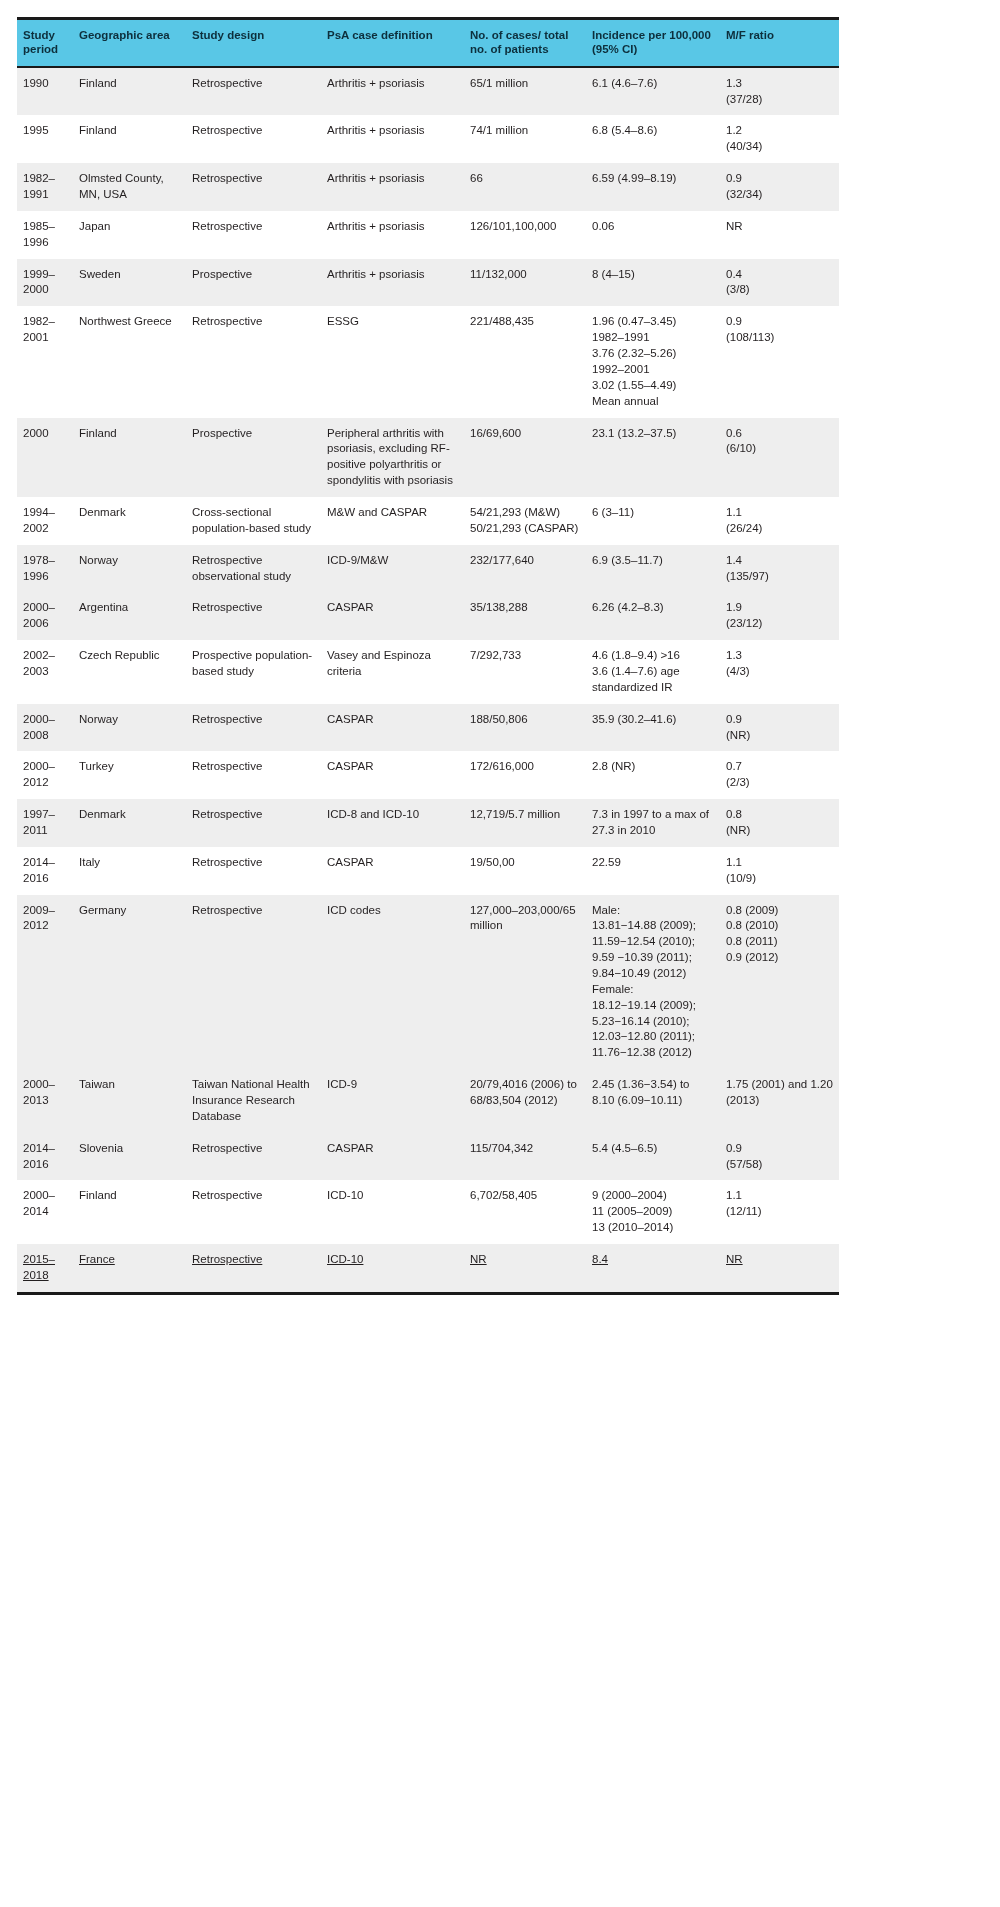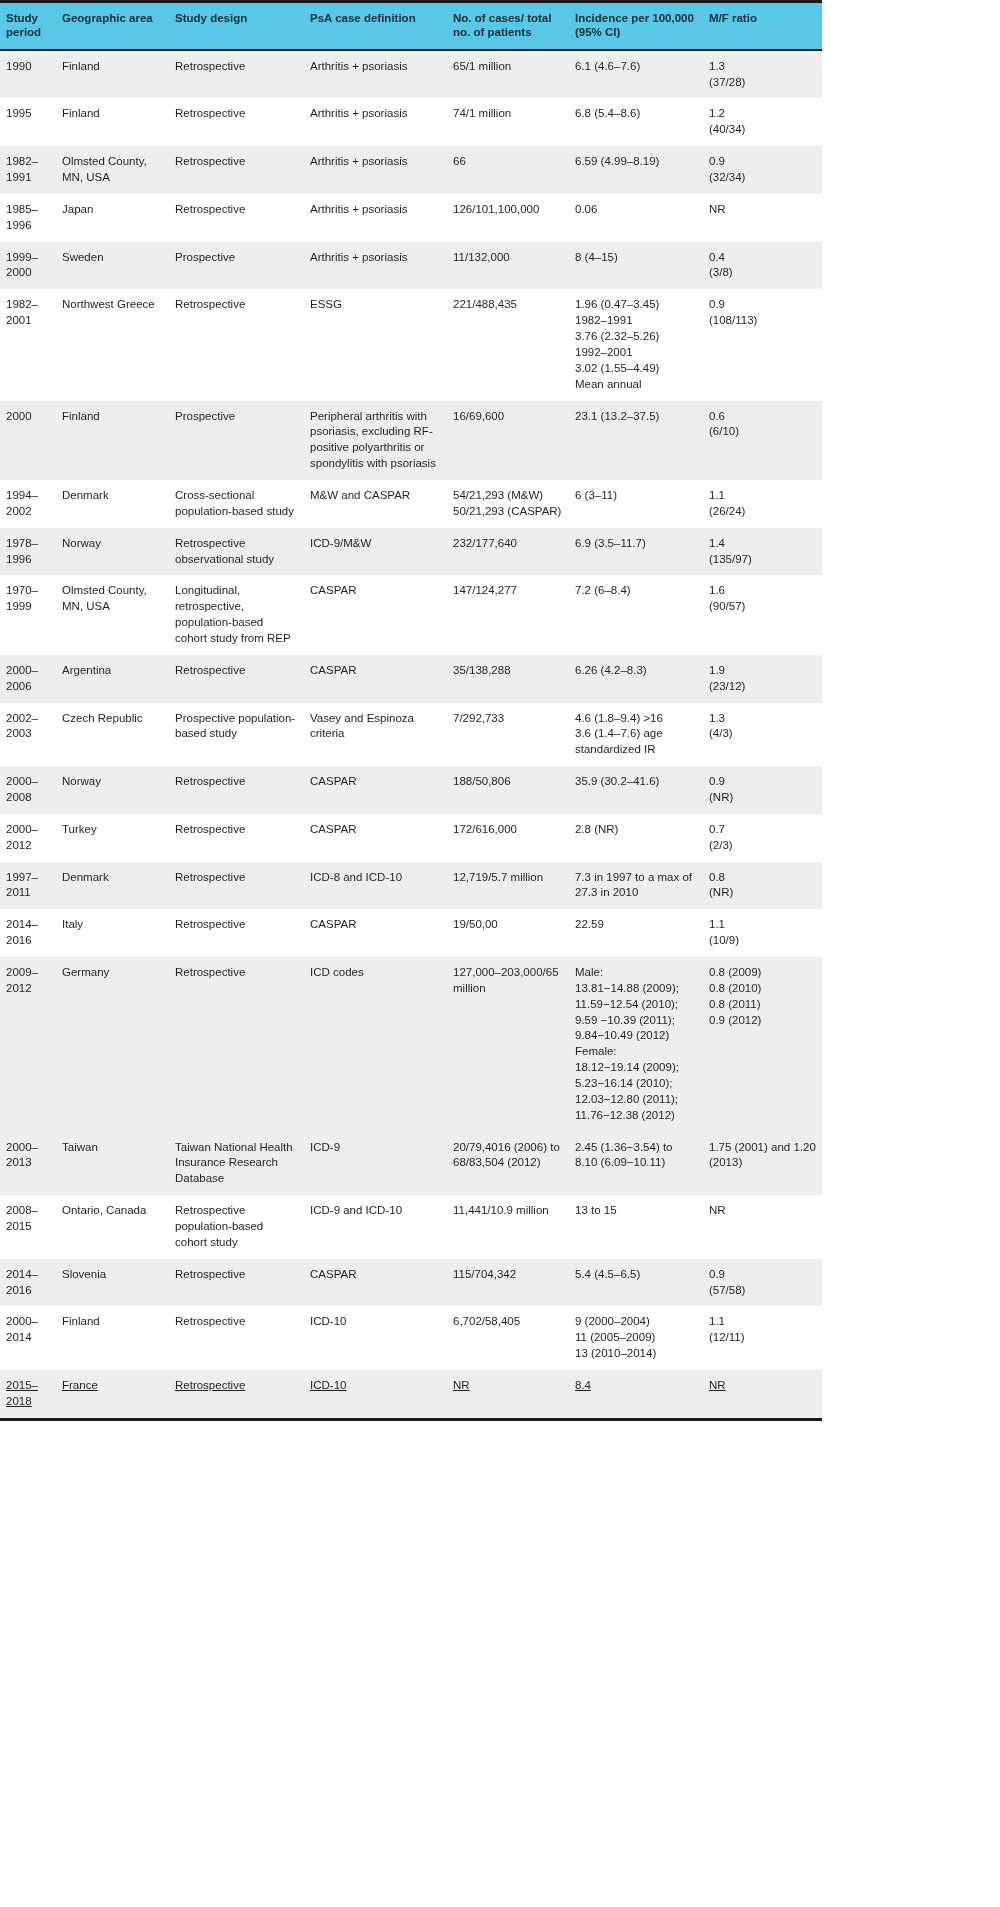--- a/index.html
+++ b/index.html
@@ -7,21 +7,21 @@
     padding: 0;
     background: #ffffff;
   }
   body {
     width: 1000px;
     font-family: "Liberation Sans", sans-serif;
     color: #231f20;
   }
   .table-wrap {
     width: 822px;
-    margin: 0;
+    margin: 17px;
     padding: 0;
   }
   table.data-table {
     border-collapse: collapse;
     width: 822px;
     table-layout: fixed;
     font-size: 11.5px;
   }
   table.data-table thead th {
     background: #59c7e6;
@@ -176,30 +176,20 @@
         <tr class="odd">
           <td>1978–1996</td>
           <td>Norway</td>
           <td>Retrospective observational  study</td>
           <td>ICD-9/M&amp;W</td>
           <td>232/177,640</td>
           <td>6.9 (3.5–11.7)</td>
           <td>1.4
 (135/97)</td>
         </tr>
-        <tr class="even">
-          <td>1970–1999</td>
-          <td>Olmsted County, MN, USA</td>
-          <td>Longitudinal, retrospective, population-based cohort study from REP</td>
-          <td>CASPAR</td>
-          <td>147/124,277</td>
-          <td>7.2 (6–8.4)</td>
-          <td>1.6
-(90/57)</td>
-        </tr>
         <tr class="odd">
           <td>2000–2006</td>
           <td>Argentina</td>
           <td>Retrospective</td>
           <td>CASPAR</td>
           <td>35/138,288</td>
           <td>6.26 (4.2–8.3)</td>
           <td>1.9
 (23/12)</td>
         </tr>
@@ -271,29 +261,20 @@
         </tr>
         <tr class="odd">
           <td>2000–2013</td>
           <td>Taiwan</td>
           <td>Taiwan National Health Insurance Research Database</td>
           <td>ICD-9</td>
           <td>20/79,4016 (2006) to 68/83,504 (2012)</td>
           <td>2.45 (1.36−3.54) to 8.10 (6.09−10.11)</td>
           <td>1.75 (2001) and 1.20 (2013)</td>
         </tr>
-        <tr class="even">
-          <td>2008–2015</td>
-          <td>Ontario, Canada</td>
-          <td>Retrospective population-based cohort study</td>
-          <td>ICD-9 and ICD-10</td>
-          <td>11,441/10.9 million</td>
-          <td>13 to 15</td>
-          <td>NR</td>
-        </tr>
         <tr class="odd">
           <td>2014–2016</td>
           <td>Slovenia</td>
           <td>Retrospective</td>
           <td>CASPAR</td>
           <td>115/704,342</td>
           <td>5.4 (4.5–6.5)</td>
           <td>0.9
 (57/58)</td>
         </tr>

